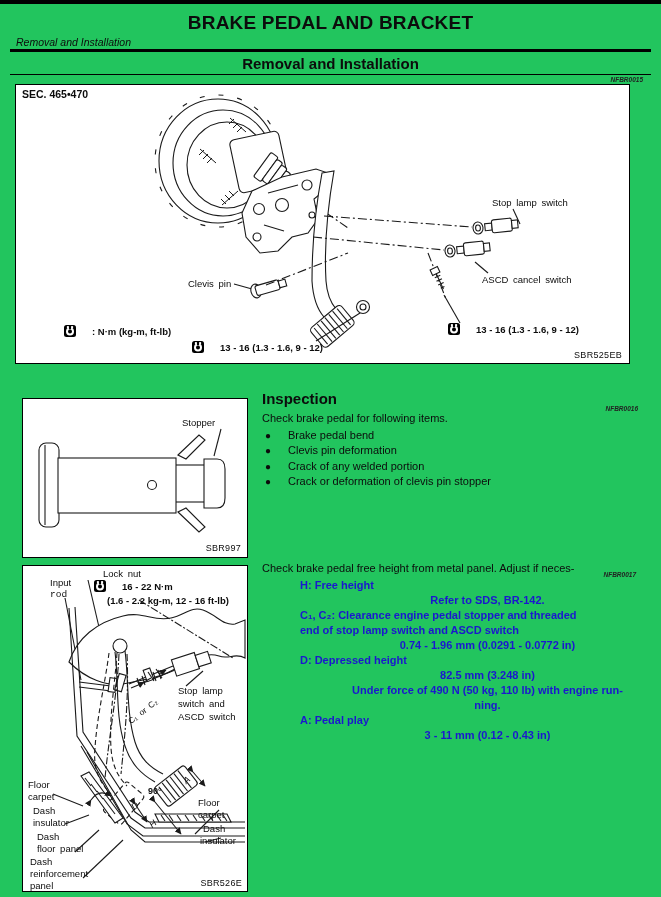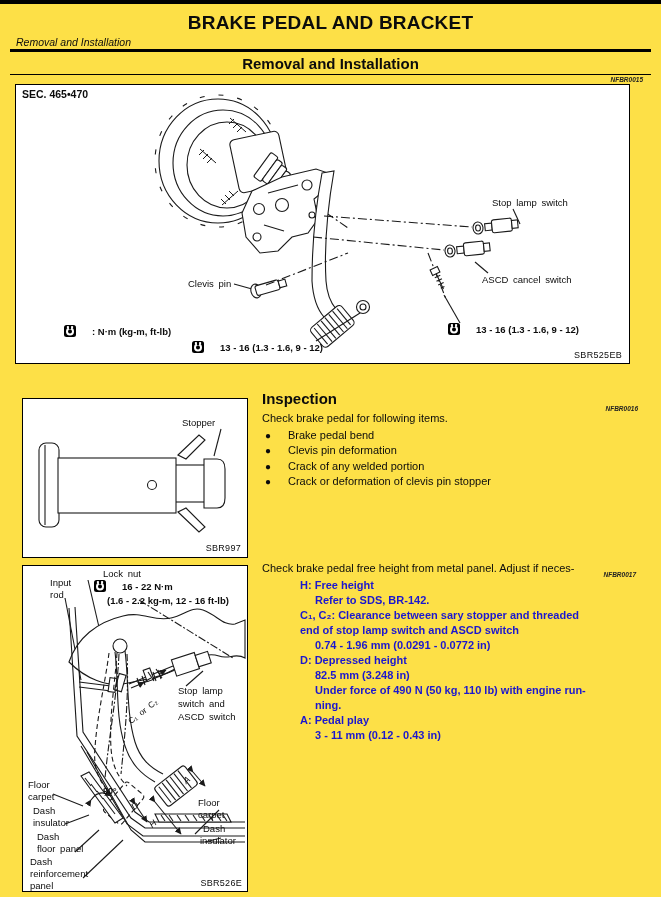--- a/index.html
+++ b/index.html
@@ -1,16 +1,16 @@
 <!DOCTYPE html>
 <html><head>
 <meta charset="utf-8">
 <style>
   html,body{margin:0;padding:0;background:#e8e8e8;}
-  .page{position:relative;width:661px;height:897px;background:#fde047;margin:0 auto;
+  .page{position:relative;width:661px;height:897px;background:#22c55e;margin:0 auto;
         font-family:"Liberation Sans","DejaVu Sans",sans-serif;color:#0c0c0c;overflow:hidden;}
   .abs{position:absolute;}
   .topbar{left:0;top:0;width:661px;height:4px;background:#000;}
   .doc-title{left:0;top:12px;width:661px;text-align:center;font-size:19px;font-weight:bold;letter-spacing:.2px;}
   .running{left:16px;top:36px;font-size:10.5px;font-style:italic;}
   .rule-thick{left:10px;right:10px;top:49px;height:3px;background:#000;}
   .section-title{left:0;top:55px;width:661px;text-align:center;font-size:15px;font-weight:bold;}
   .rule-thin{left:10px;right:10px;top:74px;height:0;border-top:1.5px solid #000;}
   .nfbr{font-size:6.5px;font-style:italic;font-weight:bold;color:#222;}
   .figbox{border:1.5px solid #000;background:#fff;}
@@ -25,21 +25,21 @@
   .figcode{position:absolute;font-size:9px;letter-spacing:.3px;}
   .sectionblock{position:absolute;width:398px;}
   .h3{font-size:15px;font-weight:bold;margin:0;}
   .body-txt{font-size:11px;line-height:15.5px;white-space:nowrap;}
   .bullets{margin-top:1px;}
   .bullet-row{position:relative;padding-left:26px;font-size:11px;line-height:15.5px;white-space:nowrap;}
   .bullet-dot{position:absolute;left:3px;top:0;font-size:10px;}
   .adj-lines{margin-top:1px;}
   .adj-line{font-size:11px;font-weight:bold;line-height:15px;white-space:nowrap;color:#1b17cf;}
   .ind1{margin-left:38px;}
-  .ind2{margin-left:53px;}
+  .ind2{margin-left:53px;text-align:center;}
   .rot{transform-origin:left top;}
   .dim{position:absolute;font-size:9px;font-style:italic;white-space:nowrap;}
 </style>
 </head>
 <body>
 
 <div class="page">
 
   <div class="abs topbar"></div>
   <div class="abs doc-title">BRAKE PEDAL AND BRACKET</div>
@@ -230,21 +230,21 @@
     <div class="lbl" style="left:159px;top:18px;">Stopper</div>
     <div class="figcode" style="right:6px;bottom:4px;">SBR997</div>
   </div>
 
   <div class="sectionblock" style="left:262px;top:557px;">
     <div class="abs nfbr" style="right:24px;top:14px;">NFBR0017</div>
     <div class="body-txt" style="margin-top:4px;">Check brake pedal free height from metal panel. Adjust if neces-</div>
     <div class="adj-lines">
       <div class="adj-line ind1">H: Free height</div>
       <div class="adj-line ind2">Refer to SDS, BR-142.</div>
-      <div class="adj-line ind1">C₁, C₂: Clearance between sary stopper and threaded</div>
+      <div class="adj-line ind1">C₁, C₂: Clearance engine pedal stopper and threaded</div>
       <div class="adj-line ind1">end of stop lamp switch and ASCD switch</div>
       <div class="adj-line ind2">0.74 - 1.96 mm (0.0291 - 0.0772 in)</div>
       <div class="adj-line ind1">D: Depressed height</div>
       <div class="adj-line ind2">82.5 mm (3.248 in)</div>
       <div class="adj-line ind2">Under force of 490 N (50 kg, 110 lb) with engine run-</div>
       <div class="adj-line ind2">ning.</div>
       <div class="adj-line ind1">A: Pedal play</div>
       <div class="adj-line ind2">3 - 11 mm (0.12 - 0.43 in)</div>
     </div>
   </div>
@@ -342,40 +342,40 @@
 
         <line x1="30" y1="228" x2="60" y2="240"></line>
         <line x1="42" y1="258" x2="66" y2="249"></line>
         <line x1="52" y1="286" x2="76" y2="264"></line>
         <line x1="60" y1="312" x2="100" y2="274"></line>
         <line x1="196" y1="244" x2="172" y2="268"></line>
         <line x1="198" y1="272" x2="182" y2="276"></line>
       </g>
     </svg>
     <div class="lbl" style="left:27px;top:11px;">Input</div>
-    <div class="lbl" style="left:27px;top:23px;">rod</div>
+    <div class="lbl" style="left:27px;top:23px;font-family:Liberation Mono, monospace;">rod</div>
     <div class="lbl" style="left:80px;top:2px;">Lock nut</div>
     <div class="trq" style="left:71px;top:14px;">
       <svg class="ticon" viewBox="0 0 12 12">
           <rect width="12" height="12" rx="2.5" fill="#000"></rect>
           <circle cx="6" cy="6.6" r="3" fill="none" stroke="#fff" stroke-width="2"></circle>
           <rect x="4.9" y="0.9" width="2.2" height="3.4" fill="#000"></rect>
           <rect x="2.9" y="1.1" width="2" height="2.2" fill="#fff"></rect>
           <rect x="7.1" y="1.1" width="2" height="2.2" fill="#fff"></rect>
         </svg>
       <span>16 - 22 N·m</span>
     </div>
     <div class="trq" style="left:84px;top:29px;">
       <span>(1.6 - 2.2 kg-m, 12 - 16 ft-lb)</span>
     </div>
     <div class="lbl" style="left:155px;top:119px;">Stop lamp</div>
     <div class="lbl" style="left:155px;top:132px;">switch and</div>
     <div class="lbl" style="left:155px;top:145px;">ASCD switch</div>
     <div class="lbl rot" style="left:103px;top:152px;font-size:8.5px;transform:rotate(-38deg);">C₁ or C₂</div>
-    <div class="dim" style="left:80px;top:220px;font-weight:bold;font-style:normal;">90°</div>
+    <div class="dim" style="left:80px;top:220px;font-weight:bold;font-style:normal;padding-left:45px;">90°</div>
     <div class="dim rot" style="left:106px;top:238px;transform:rotate(-40deg);">D</div>
     <div class="dim rot" style="left:124px;top:256px;transform:rotate(-40deg);">H</div>
     <div class="dim rot" style="left:158px;top:212px;transform:rotate(-40deg);">A</div>
     <div class="lbl" style="left:5px;top:213px;">Floor</div>
     <div class="lbl" style="left:5px;top:225px;">carpet</div>
     <div class="lbl" style="left:10px;top:239px;">Dash</div>
     <div class="lbl" style="left:10px;top:251px;">insulator</div>
     <div class="lbl" style="left:14px;top:265px;">Dash</div>
     <div class="lbl" style="left:14px;top:277px;">floor panel</div>
     <div class="lbl" style="left:7px;top:290px;">Dash</div>

